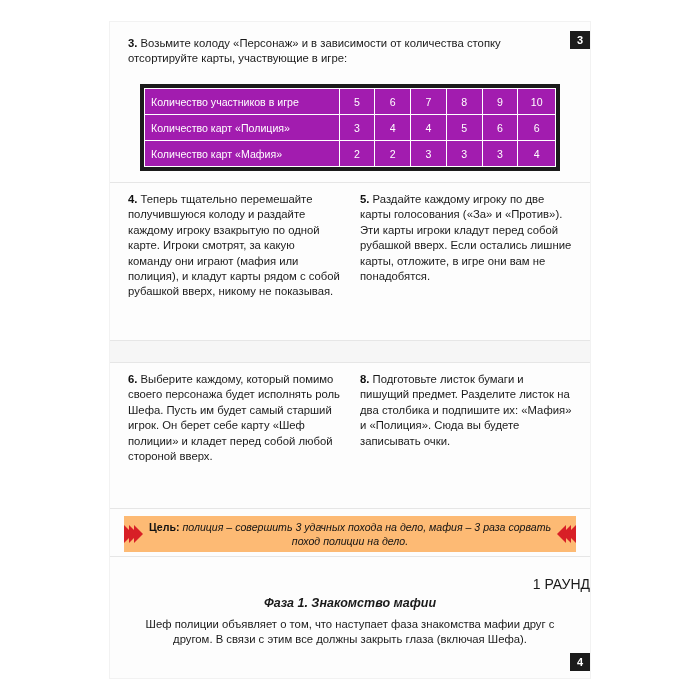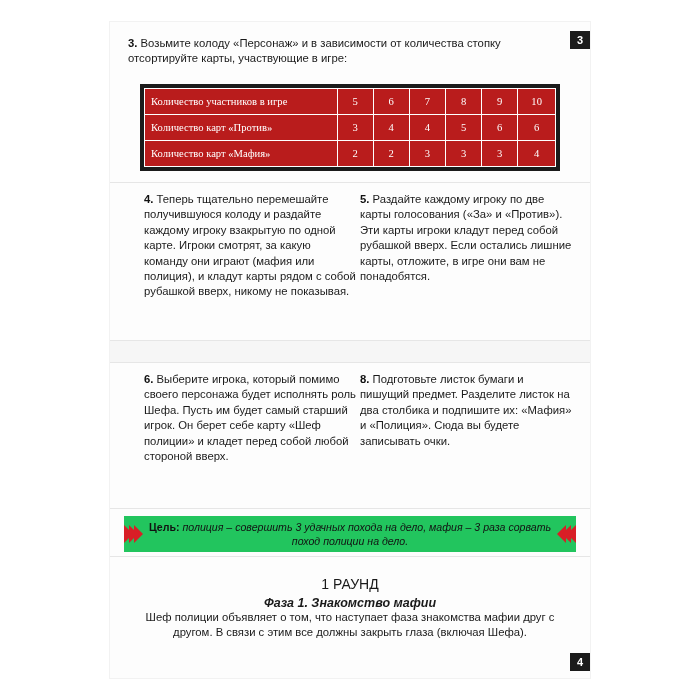--- a/index.html
+++ b/index.html
@@ -70,22 +70,21 @@
     position: absolute;
     left: 30px;
     top: 62px;
     width: 412px;
     background: #1b1b1b;
     padding: 4px;
   }
   table.counts {
     border-collapse: collapse;
     width: 100%;
-    background: #b91c1c;
-    font-family: Liberation Serif, serif;
+    background: #a21caf;
   }
   table.counts td {
     border: 1px solid #ffffff;
     color: #ffffff;
     font-size: 10.6px;
     padding: 4px 6px;
     height: 17px;
   }
   table.counts td.lbl {
     text-align: left;
@@ -103,21 +102,21 @@
     left: 18px;
     width: 444px;
   }
   .col {
     position: absolute;
     top: 0;
     font-size: 11.3px;
     line-height: 15.4px;
     color: #1a1a1a;
   }
-  .col.left { left: 16px; width: 212px; }
+  .col.left { left: 0; width: 212px; }
   .col.right { left: 232px; width: 212px; }
   .col p { margin: 0 0 0 0; }
   .col p + p { margin-top: 9px; margin-left: 44px; }
 
   
   .fold {
     position: absolute;
     left: 0;
     width: 480px;
     height: 1px;
@@ -130,21 +129,21 @@
     background: #f6f6f6;
   }
 
   
   .goal {
     position: absolute;
     left: 14px;
     top: 494px;
     width: 452px;
     height: 36px;
-    background: #22c55e;
+    background: #fdba74;
     display: flex;
     align-items: center;
     overflow: hidden;
   }
   .chev-group {
     display: flex;
     align-items: center;
     flex: none;
     height: 100%;
     padding: 0 2px;
@@ -177,29 +176,31 @@
   .hod-title {
     font-size: 20px;
     font-weight: bold;
     letter-spacing: 1.2px;
     color: #111111;
   }
   .round-title {
     margin-top: 14px;
     font-size: 14px;
     color: #1a1a1a;
+    text-align: right;
   }
   .phase-title {
     margin-top: 4px;
     font-size: 12.5px;
     font-weight: bold;
     font-style: italic;
     color: #1a1a1a;
   }
   .phase-body {
+    margin-top: 7px;
     font-size: 11.3px;
     line-height: 15.4px;
     color: #1a1a1a;
     padding: 0 22px;
   }
 </style>
 </head>
 <body>
 
 <div id="page">
@@ -220,21 +221,21 @@
             <tr>
           <td class="lbl">Количество участников в игре</td>
           <td class="val">5</td>
           <td class="val">6</td>
           <td class="val">7</td>
           <td class="val">8</td>
           <td class="val">9</td>
           <td class="val">10</td>
         </tr>
         <tr>
-          <td class="lbl">Количество карт «Против»</td>
+          <td class="lbl">Количество карт «Полиция»</td>
           <td class="val">3</td>
           <td class="val">4</td>
           <td class="val">4</td>
           <td class="val">5</td>
           <td class="val">6</td>
           <td class="val">6</td>
         </tr>
         <tr>
           <td class="lbl">Количество карт «Мафия»</td>
           <td class="val">2</td>
@@ -266,21 +267,21 @@
     </div>
 
     <div class="foldband" style="top:318px;height:22px;"></div>
     <div class="fold" style="top:318px;"></div>
     <div class="fold" style="top:340px;"></div>
 
     <div class="colrow" style="top:350px;">
       <div class="col left">
         <p>
           <span class="num">6.</span>
-          <span>Выберите игрока, который помимо своего персонажа будет исполнять роль Шефа. Пусть им будет самый старший игрок. Он берет себе карту «Шеф полиции» и кладет перед собой любой стороной вверх.</span>
+          <span>Выберите каждому, который помимо своего персонажа будет исполнять роль Шефа. Пусть им будет самый старший игрок. Он берет себе карту «Шеф полиции» и кладет перед собой любой стороной вверх.</span>
         </p>
       </div>
       <div class="col right">
         <p>
           <span class="num">8.</span>
           <span>Подготовьте листок бумаги и пишущий предмет. Разделите листок на два столбика и подпишите их: «Мафия» и «Полиция». Сюда вы будете записывать очки.</span>
         </p>
       </div>
     </div>
 

